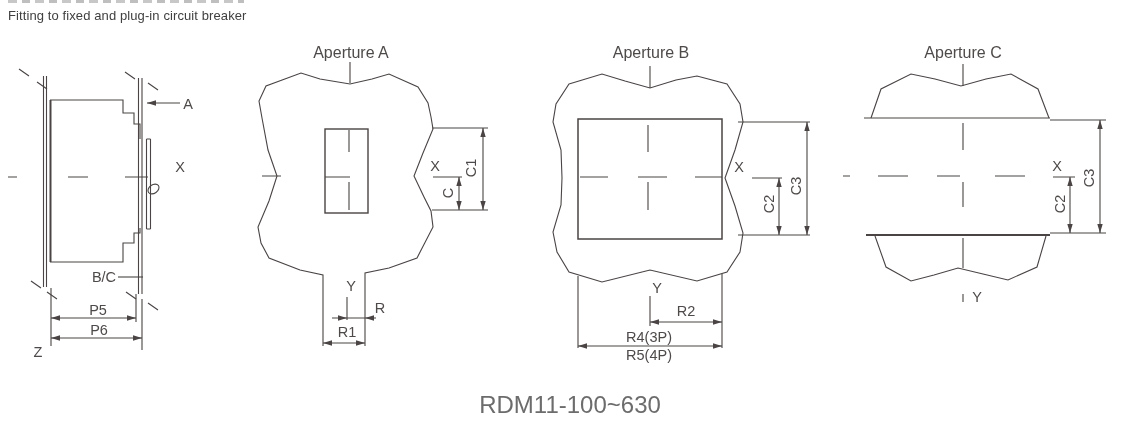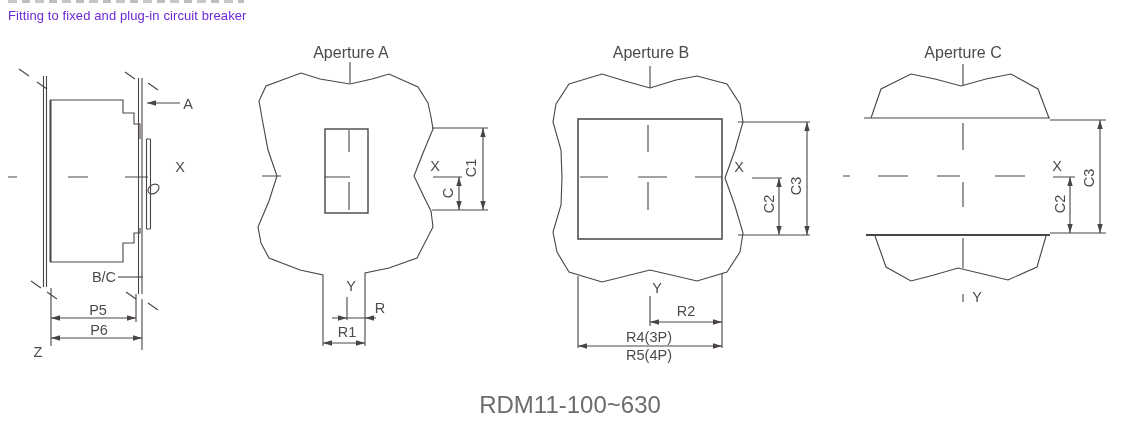--- a/index.html
+++ b/index.html
@@ -8,21 +8,21 @@
     font-family:"Liberation Sans", sans-serif;overflow:hidden;
   }
   .stage{position:absolute;left:0;top:0;width:1123px;height:433px;}
   .clipped-remnant{
     position:absolute;left:8px;top:0;width:236px;height:3px;
     background:repeating-linear-gradient(90deg,#9a9a9a 0 9px,transparent 9px 14px,#8a8a8a 14px 22px,transparent 22px 27px);
     opacity:.55;
   }
   .subtitle{
     position:absolute;left:8px;top:8px;font-size:13px;line-height:16px;
-    color:#6d28d9;letter-spacing:0.1px;
+    color:#404040;letter-spacing:0.1px;
   }
   svg{position:absolute;left:0;top:0;}
   svg text{font-family:"Liberation Sans", sans-serif;}
 </style>
 </head>
 <body>
 
 <div class="stage">
 
   <div class="clipped-remnant"></div>

